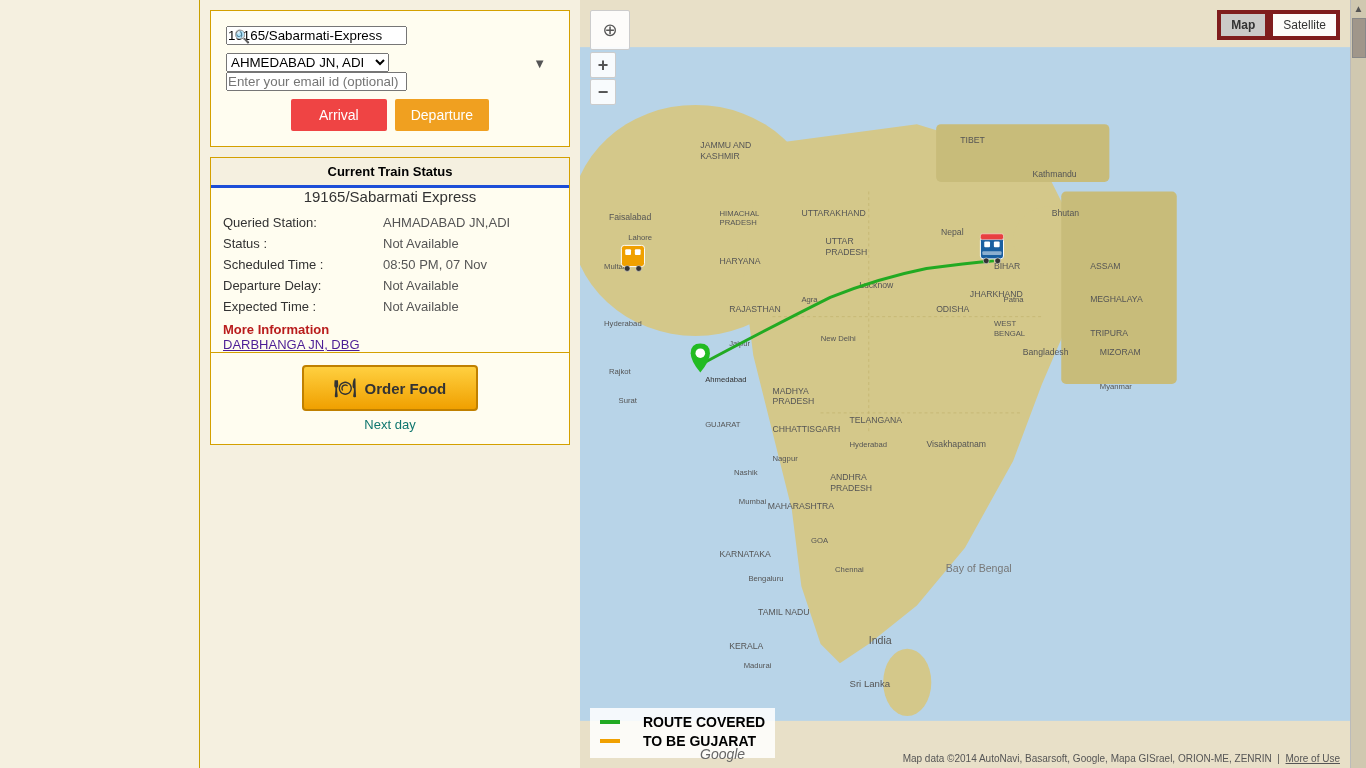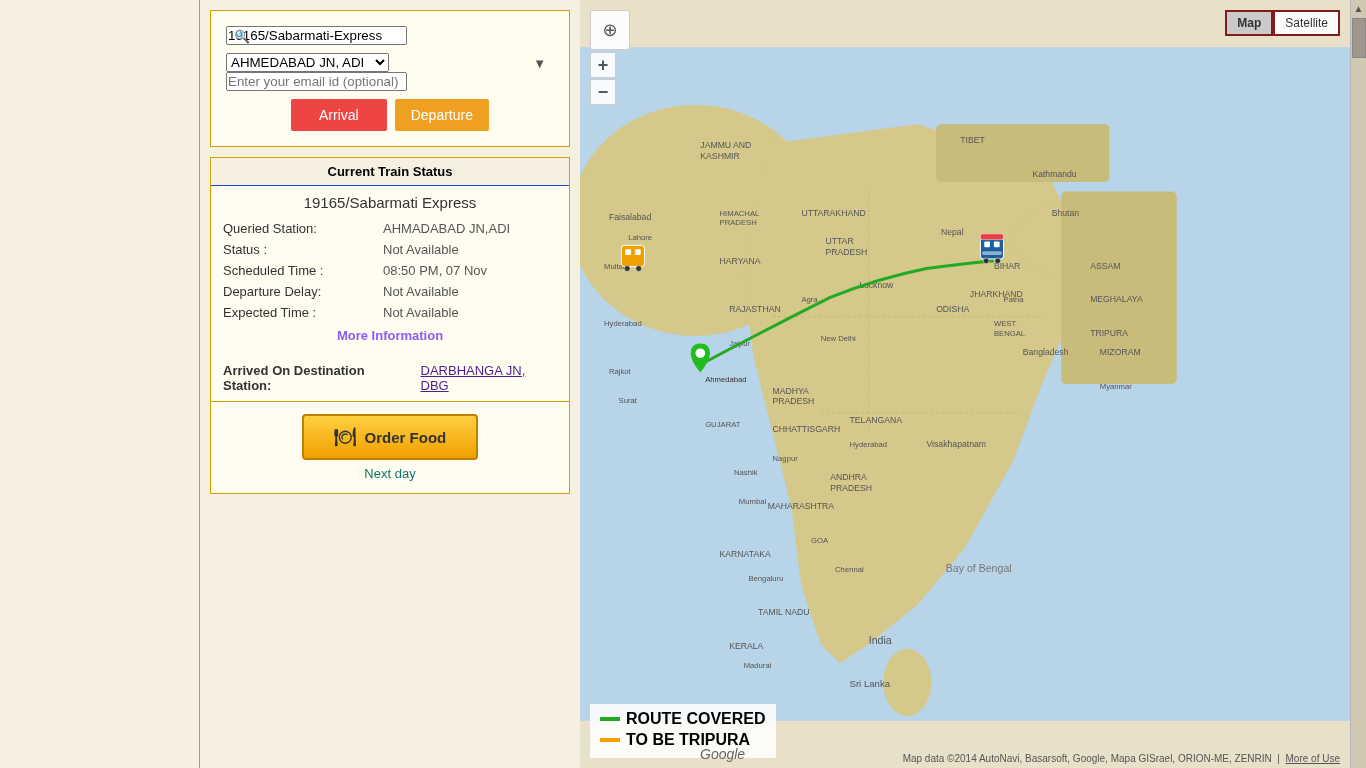--- a/index.html
+++ b/index.html
@@ -83,29 +83,29 @@
 
     
     .status-panel {
       border: 1px solid #d4a000;
       margin: 0 10px 10px 10px;
       background-color: #fffdf0;
     }
 
     .status-panel-header {
       background-color: #f5f0e0;
-      border-bottom: 1px solid #1d4ed8;
+      border-bottom: 3px solid #1d4ed8;
       text-align: center;
       padding: 6px;
       font-weight: bold;
       font-size: 13px;
     }
 
     .status-panel-content {
-      padding: 8px 12px;
+      padding: 0 12px;
     }
 
     .train-name {
       text-align: center;
       font-size: 15px;
       margin-bottom: 10px;
       font-weight: normal;
       color: #333;
     }
 
@@ -125,25 +125,24 @@
     .info-value {
       color: #555;
       font-size: 13px;
     }
 
     .more-info-section {
       margin-top: 8px;
     }
 
     .more-info-title {
-      text-align: center;
-      font-weight: bold;
-      font-size: 13px;
-      margin-bottom: 20px;
-      color: #8b5cf6;
+      font-weight: bold;
+      font-size: 13px;
+      margin-bottom: 0;
+      color: #b91c1c;
     }
 
     .destination-row {
       display: flex;
       align-items: flex-start;
       font-size: 13px;
       color: #333;
     }
 
     .destination-label {
@@ -246,21 +245,21 @@
       position: absolute;
       top: 10px;
       right: 10px;
       z-index: 10;
       display: flex;
     }
 
     .map-type-btn {
       padding: 4px 10px;
       background: rgba(255,255,255,0.9);
-      border: 2px solid #7f1d1d;
+      border: 4px solid #7f1d1d;
       cursor: pointer;
       font-size: 12px;
       color: #333;
     }
 
     .map-type-btn.active {
       background: rgba(200,200,200,0.9);
       font-weight: bold;
     }
 
@@ -270,23 +269,23 @@
       bottom: 10px;
       left: 10px;
       z-index: 10;
       background: rgba(255,255,255,0.85);
       padding: 6px 10px;
     }
 
     .legend-item {
       display: flex;
       align-items: center;
-      gap: 6px;
+      gap: 23px;
       margin-bottom: 3px;
-      font-size: 16px;
+      font-size: 14px;
       font-weight: bold;
     }
 
     .legend-color {
       width: 20px;
       height: 4px;
     }
 
     
     .map-attribution {
@@ -418,21 +417,20 @@
         </div>
 
         <div class="info-row">
           <span class="info-label">Expected Time :</span>
           <span class="info-value">Not Available</span>
         </div>
 
         <div class="more-info-section">
           <div class="more-info-title">More Information</div>
           <div class="destination-row">
-            <span class="destination-label">Arrived On Destination Station:</span>
             <span class="destination-value">DARBHANGA JN, DBG</span>
           </div>
         </div>
       </div>
 
       <div class="order-food-section">
         <button class="order-food-btn">
           <span class="order-food-icon">🍽</span>
           <span>Order Food</span>
         </button>
@@ -564,21 +562,21 @@
         <button class="map-type-btn">Satellite</button>
       </div>
 
       <div class="map-legend">
         <div class="legend-item">
           <div class="legend-color" style="background:#22aa22;"></div>
           <span>ROUTE COVERED</span>
         </div>
         <div class="legend-item">
           <div class="legend-color" style="background:#f0a000;"></div>
-          <span>TO BE TRIPURA</span>
+          <span>TO BE GUJARAT</span>
         </div>
       </div>
 
       <div class="google-logo">Google</div>
 
       <div class="map-attribution">
         <span>Map data ©2014 AutoNavi, Basarsoft, Google, Mapa GISrael, ORION-ME, ZENRIN</span>
         &nbsp;|&nbsp;
         <span style="text-decoration:underline;cursor:pointer;">More of Use</span>
       </div>

